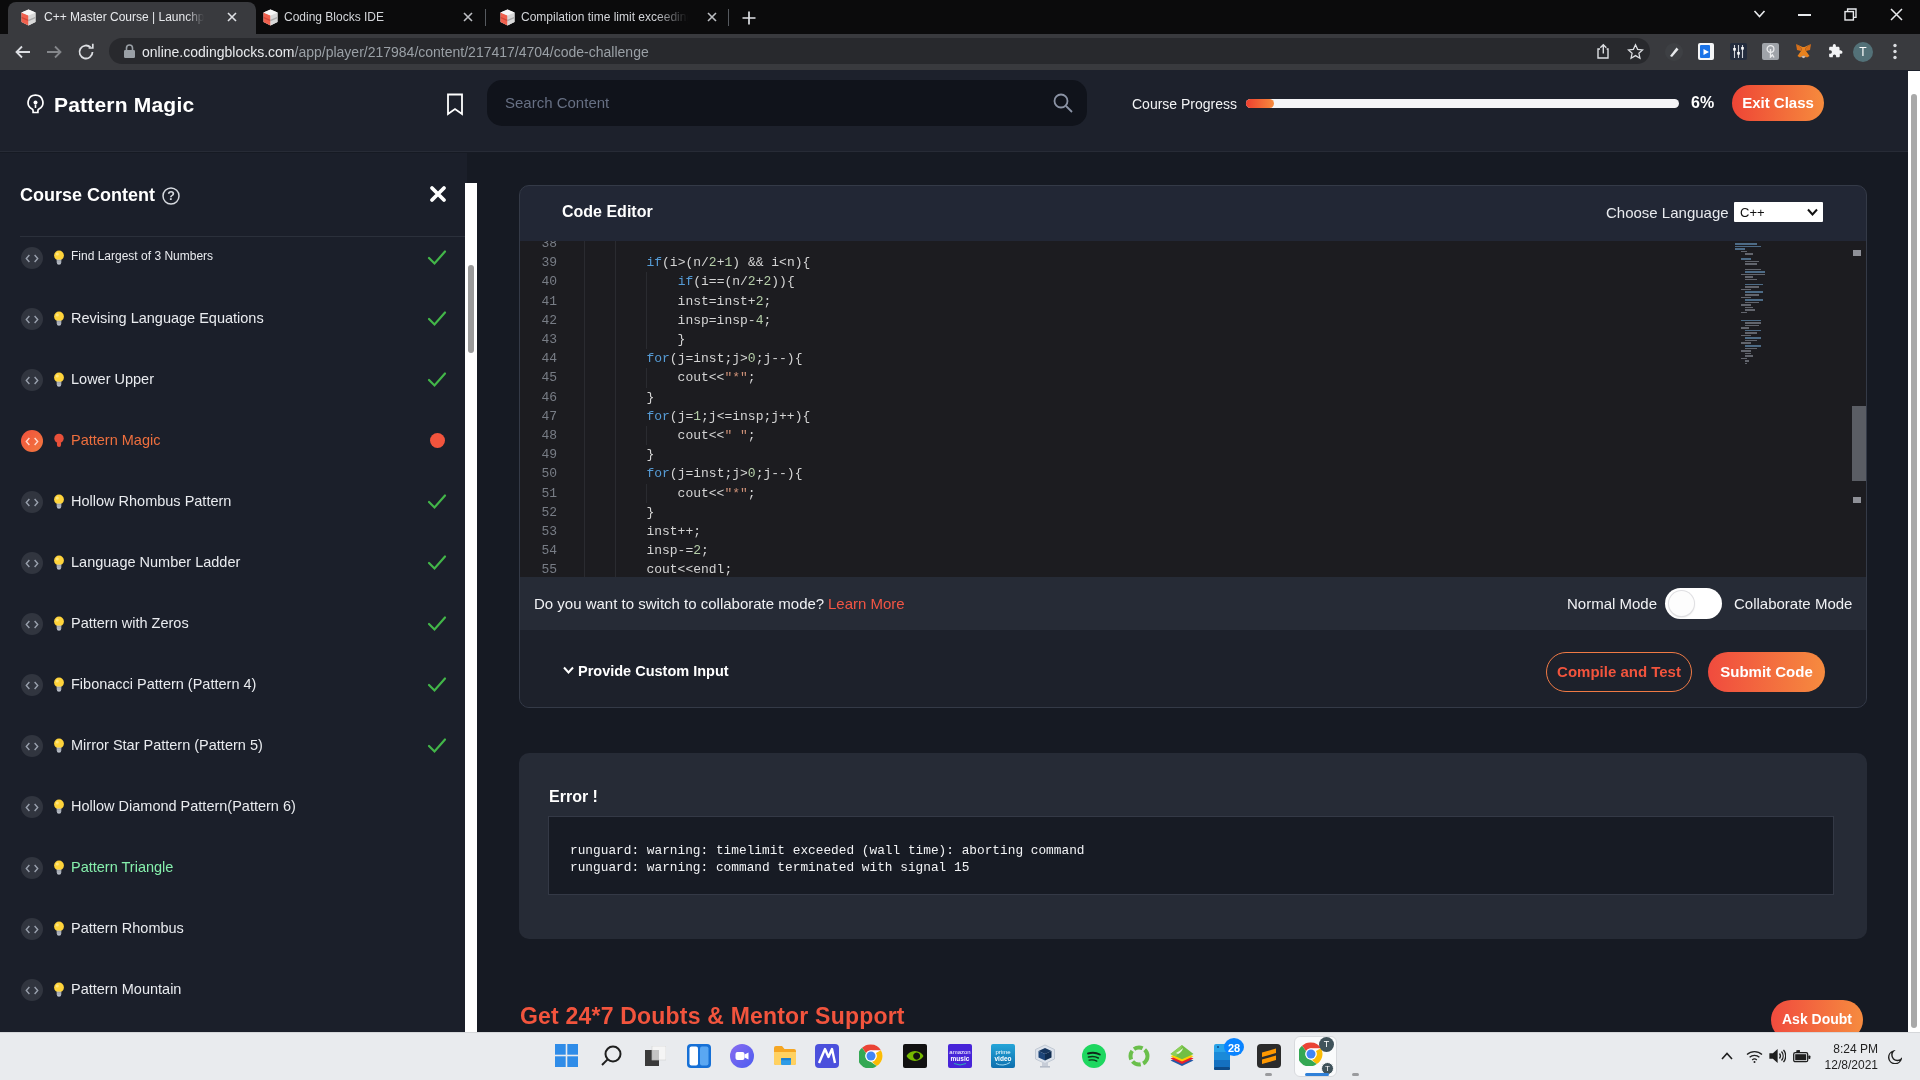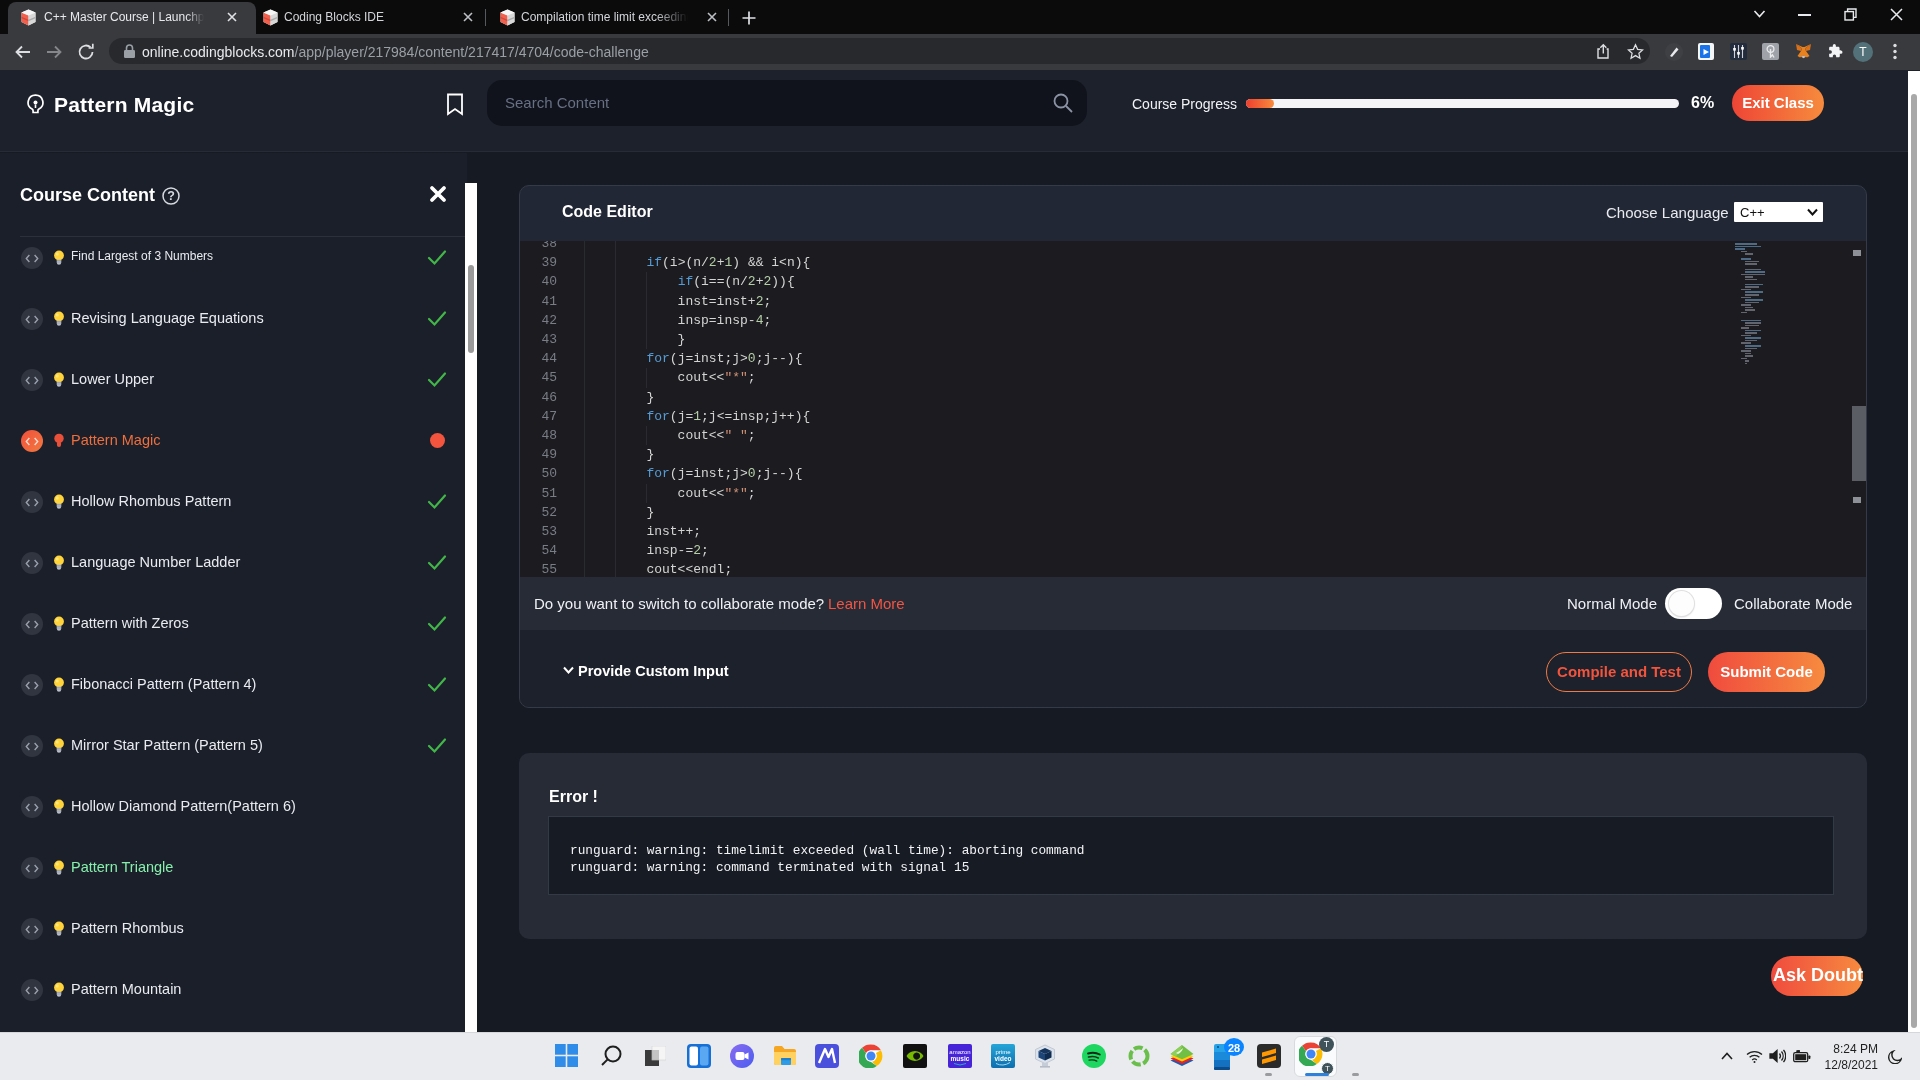--- a/index.html
+++ b/index.html
@@ -610,21 +610,22 @@
   <div class="abs" style="left:578px;top:663px;font-size:14.5px;font-weight:bold;color:#fff;">Provide Custom Input</div>
   <div class="abs" style="left:1546px;top:652px;width:146px;height:40px;border-radius:20px;border:1.5px solid #f07a45;color:#f2543d;font-size:15px;font-weight:bold;text-align:center;line-height:37px;">Compile and Test</div>
   <div class="abs" style="left:1708px;top:652px;width:117px;height:40px;border-radius:20px;background:linear-gradient(90deg,#f04b3e,#f68b3f);color:#fff;font-size:15px;font-weight:bold;text-align:center;line-height:40px;">Submit Code</div>
 
   <div class="abs" style="left:519px;top:753px;width:1348px;height:186px;border-radius:10px;background:#262b36;"></div>
   <div class="abs" style="left:549px;top:788px;font-size:16px;font-weight:bold;color:#fff;">Error !</div>
   <div class="abs" style="left:548px;top:816px;width:1286px;height:79px;background:#171b24;border:1px solid #343946;"></div>
   <div class="abs mono" style="left:570px;top:842px;font-size:12.8px;line-height:17px;color:#f2f3f5;white-space:pre;">runguard: warning: timelimit exceeded (wall time): aborting command
 runguard: warning: command terminated with signal 15</div>
 
-  <div class="abs" style="left:1771px;top:956px;width:92px;height:40px;border-radius:20px;background:linear-gradient(90deg,#f04b3e,#f68b3f);color:#fff;font-size:18px;font-weight:bold;text-align:right;line-height:38px;">Ask Doubt</div>
+  <div class="abs" style="left:520px;top:1003px;font-size:23px;font-weight:bold;color:#f2543d;letter-spacing:.2px;">Get 24*7 Doubts &amp; Mentor Support</div>
+  <div class="abs" style="left:1771px;top:1000px;width:92px;height:40px;border-radius:20px;background:linear-gradient(90deg,#f04b3e,#f68b3f);color:#fff;font-size:14px;font-weight:bold;text-align:center;line-height:38px;">Ask Doubt</div>
 
   <div class="abs" style="left:0;top:1032px;width:1920px;height:48px;background:#e9ebee;border-top:1px solid #d5d7da;" id="taskbar"></div>
   <div id="taskbar-icons">
       <div class="abs" style="left:555px;top:1044px;width:23px;height:23px;">
         <svg width="23" height="23" viewBox="0 0 23 23">
           <rect x="0" y="0" width="10.7" height="10.7" fill="#2f8ce8"></rect>
           <rect x="12.3" y="0" width="10.7" height="10.7" fill="#2f8ce8"></rect>
           <rect x="0" y="12.3" width="10.7" height="10.7" fill="#2f8ce8"></rect>
           <rect x="12.3" y="12.3" width="10.7" height="10.7" fill="#2f8ce8"></rect>
         </svg>

